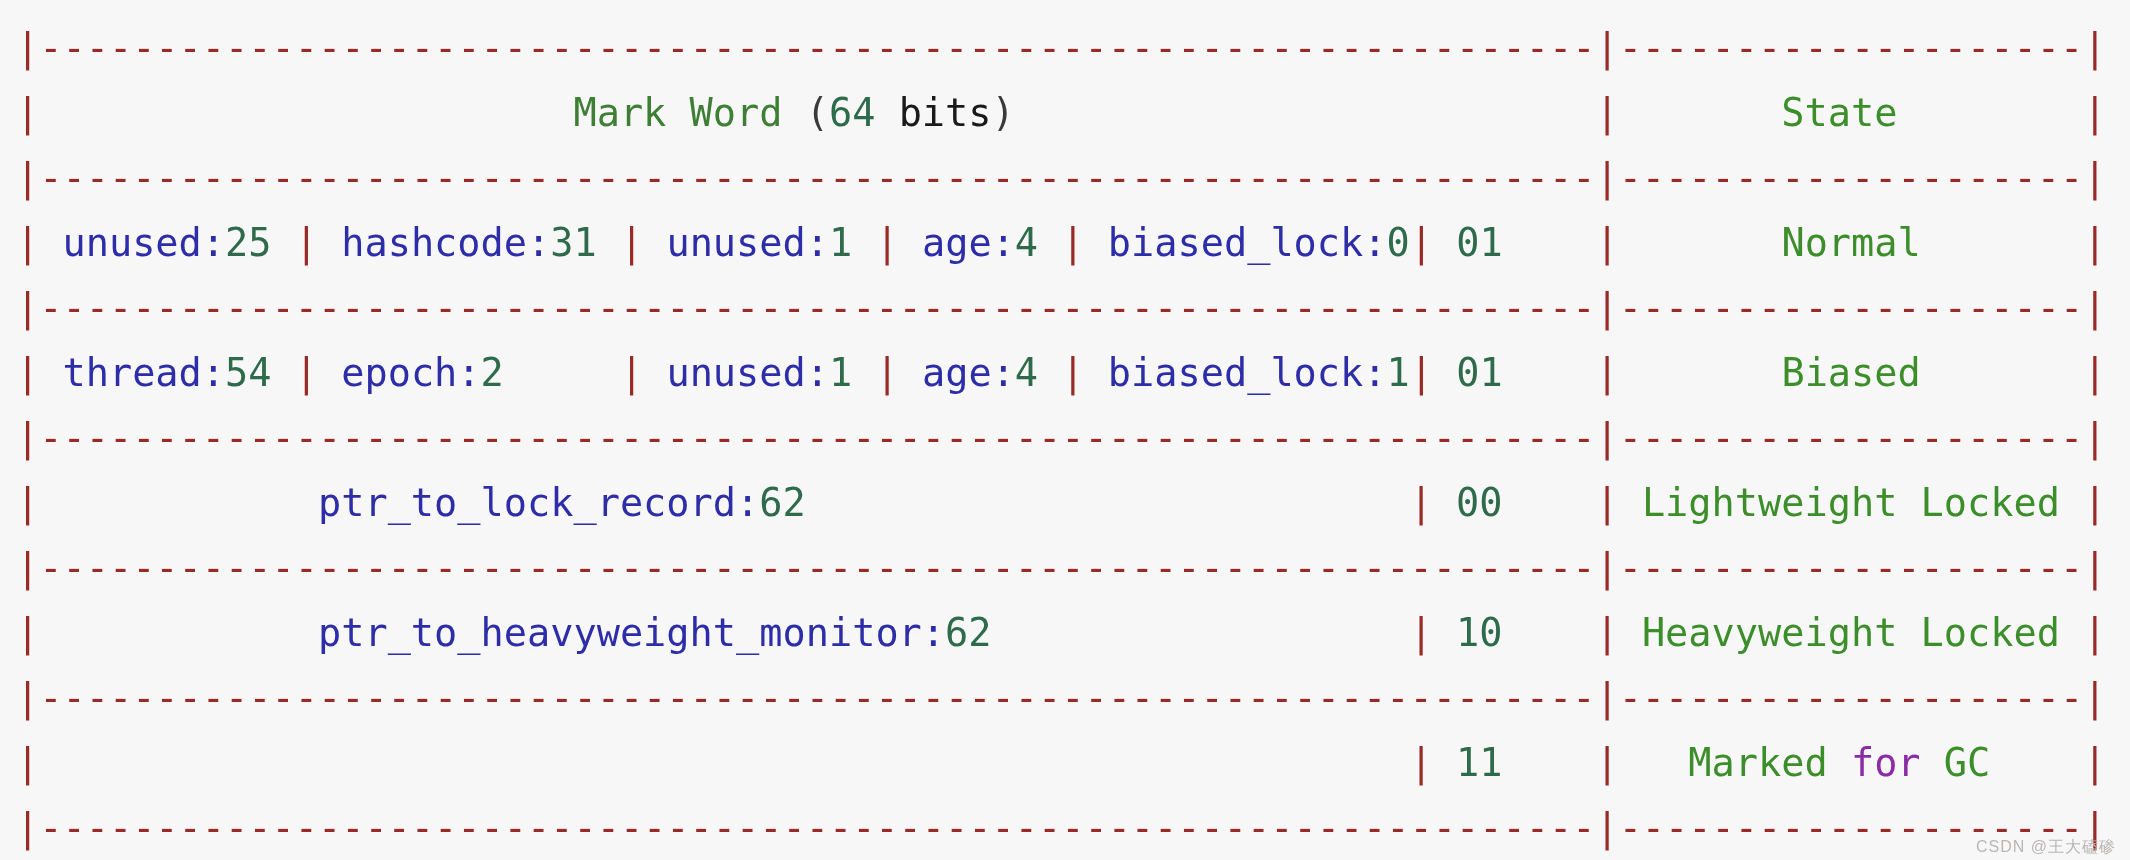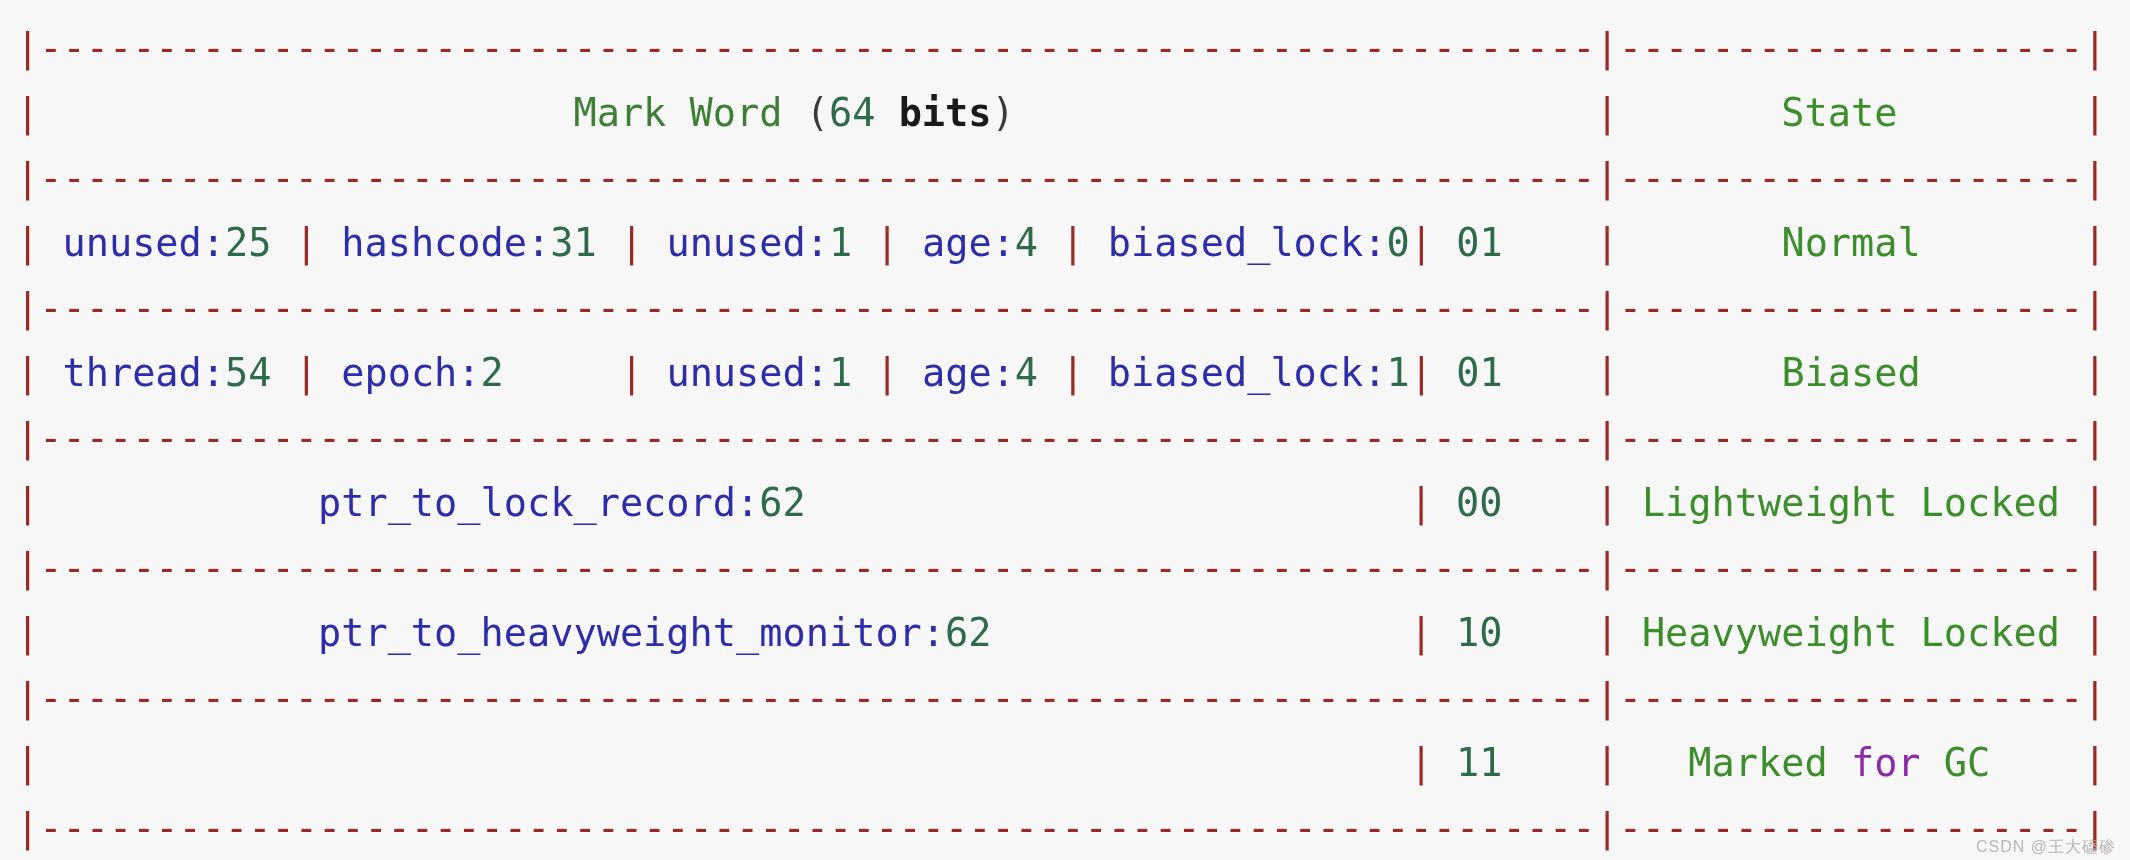--- a/index.html
+++ b/index.html
@@ -36,21 +36,21 @@
     color:var(--c-plain);
     white-space:pre;
   }
   .code-line{display:block;height:65px}
   .tok-border{color:var(--c-border)}
   .tok-name{color:var(--c-field)}
   .tok-num{color:var(--c-number)}
   .tok-title{color:var(--c-title)}
   .tok-state{color:var(--c-state)}
   .tok-kw{color:var(--c-keyword)}
-  .tok-bits{color:var(--c-bits);font-weight:bold}
+  .tok-bits{color:var(--c-bits);font-weight:normal}
   .tok-paren{color:var(--c-paren)}
   .tok-plain{color:var(--c-plain)}
   .watermark{
     position:absolute;
     right:14px;
     bottom:2px;
     font-family:"Liberation Sans","DejaVu Sans",sans-serif;
     font-size:16px;
     color:var(--c-watermark);
     letter-spacing:1px;

